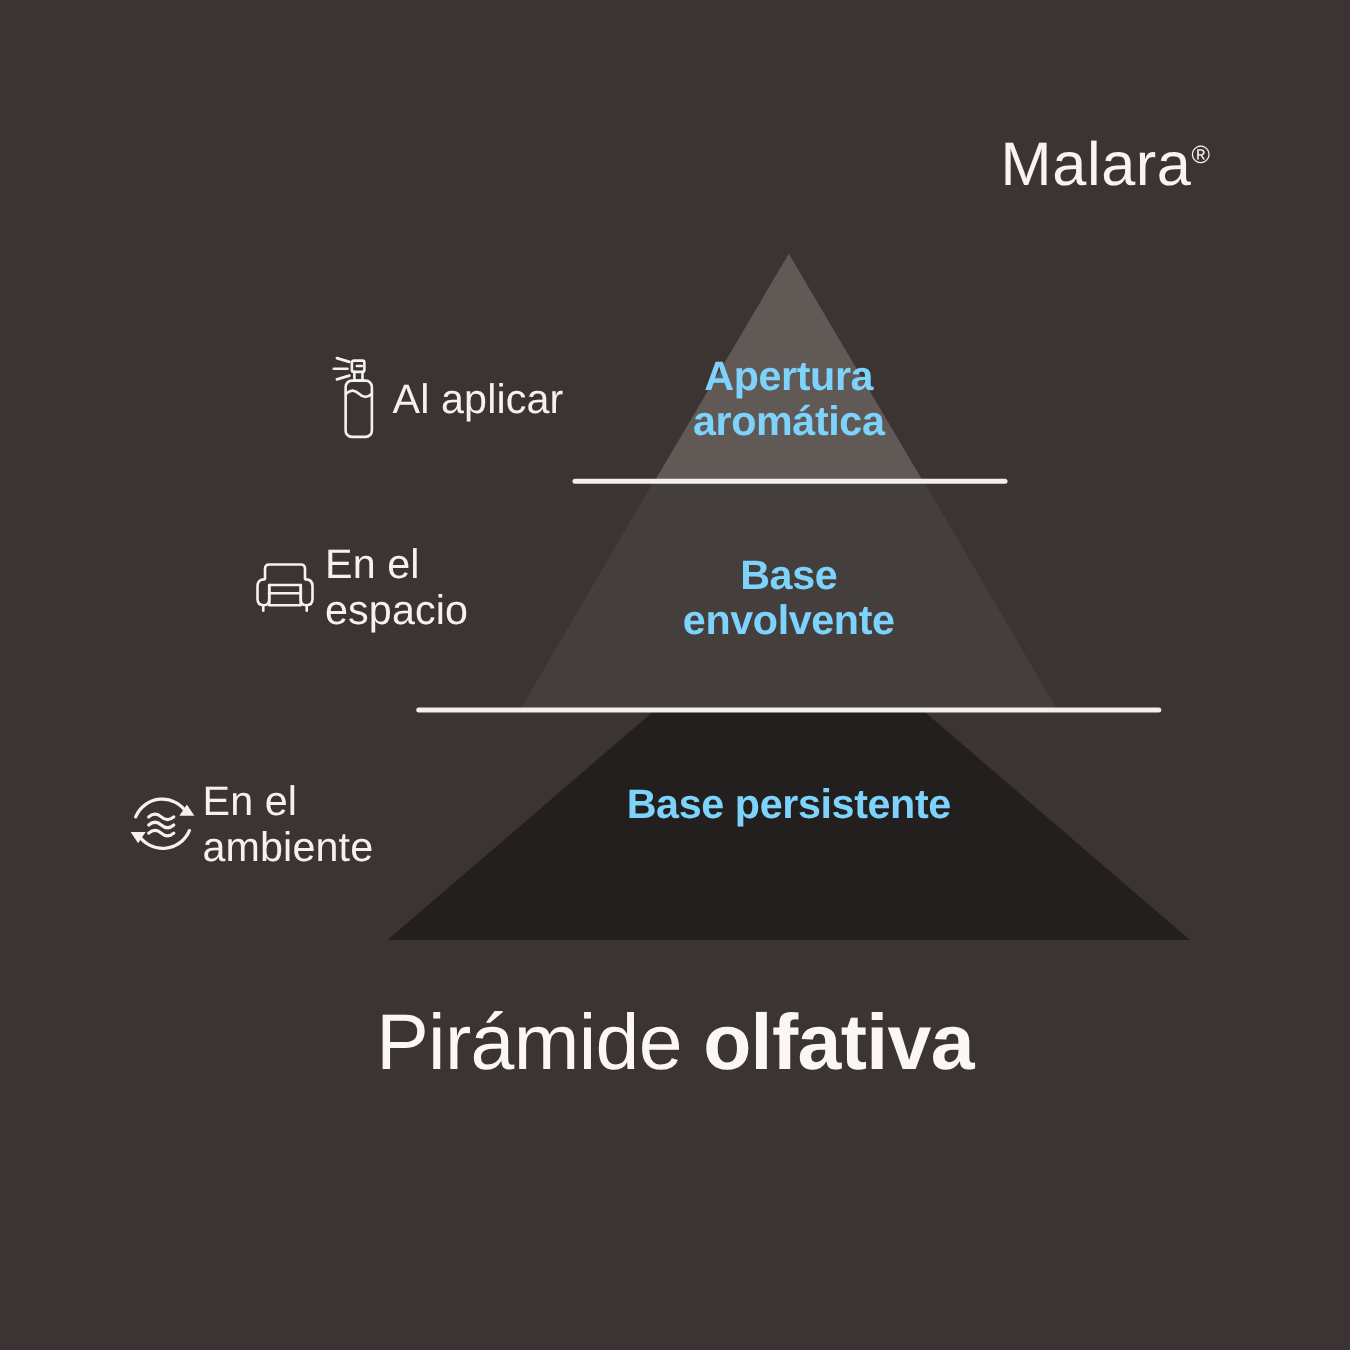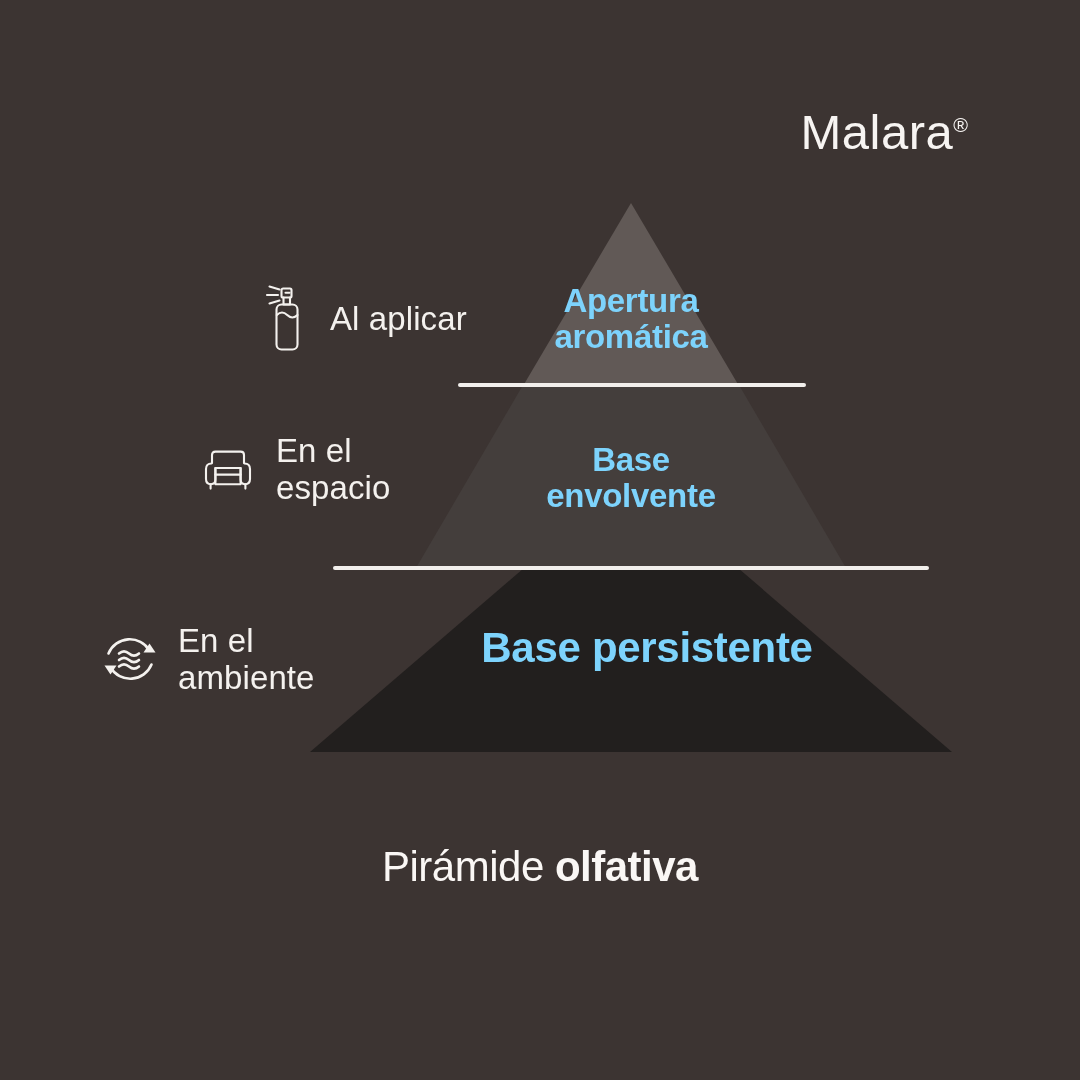--- a/index.html
+++ b/index.html
@@ -90,33 +90,33 @@
     width: 400px;
     font-size: 33px;
   }
   .tier-label-mid {
     left: 431px;
     top: 442px;
     width: 400px;
     font-size: 33px;
   }
   .tier-label-base {
-    left: 447px;
+    left: 431px;
     top: 625px;
     width: 400px;
-    font-size: 42px;
+    font-size: 33px;
     text-align: center;
   }
 
   
   .step {
     position: absolute;
     display: flex;
     align-items: center;
-    gap: 20px;
+    gap: 4px;
   }
   .step-icon {
     flex: 0 0 auto;
     display: block;
   }
   .step-text {
     color: #f4f1ee;
     font-size: 33px;
     font-weight: 300;
     line-height: 1.13;
@@ -128,25 +128,24 @@
   .step-ambient{ left: 102px; top: 622px; }
 
   
   .page-title {
     position: absolute;
     left: 0;
     right: 0;
     top: 800px;
     text-align: center;
     color: #faf7f5;
-    font-size: 42px;
+    font-size: 63px;
     line-height: 1.1;
     letter-spacing: -0.5px;
     white-space: nowrap;
-    margin-top: 44px;
   }
   .page-title .t-light { font-weight: 300; }
   .page-title .t-bold  { font-weight: 700; }
 </style>
 </head>
 <body style="background: rgb(60, 52, 50);">
 
 <div class="stage">
 
   <div class="brand"><span>Malara</span><span class="reg">®</span></div>

